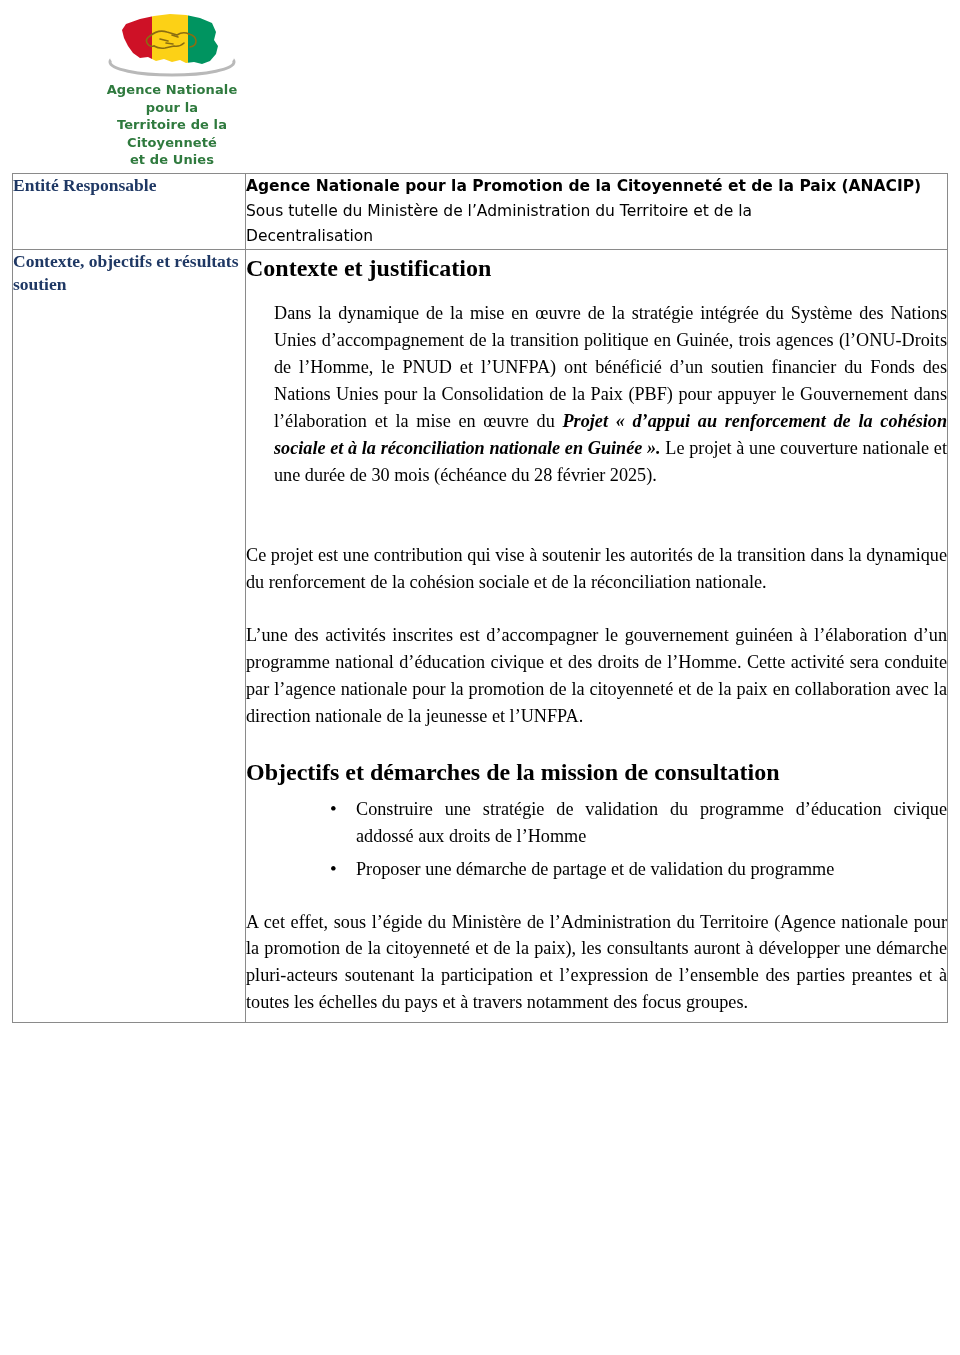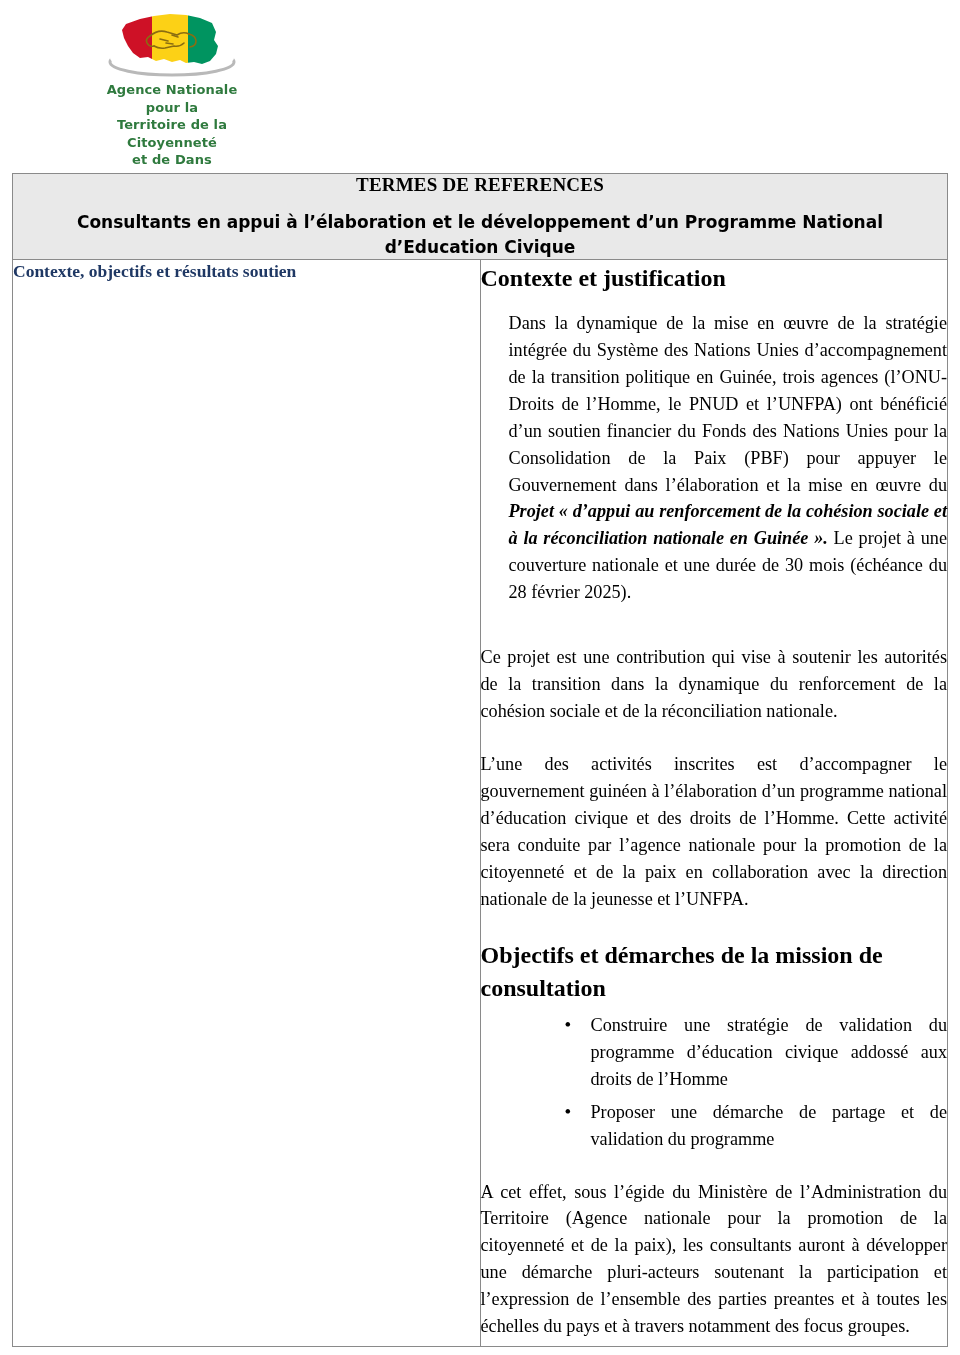--- a/index.html
+++ b/index.html
@@ -127,21 +127,21 @@
 
   p.body-par {
     font-family: "Liberation Serif", "DejaVu Serif", serif;
     font-size: 18.2px;
     line-height: 1.48;
     text-align: justify;
     text-justify: inter-word;
     margin: 0 0 26px 0;
   }
   p.body-par.last { margin-bottom: 6px; }
-  p.body-par.gap-big { margin-bottom: 38px; padding-left: 28px; }
+  p.body-par.gap-big { margin-bottom: 54px; padding-left: 28px; }
 
   .emph {
     font-weight: 700;
     font-style: italic;
   }
 
   ul.obj-list {
     margin: 6px 0 26px 0;
     padding-left: 84px;
     list-style: none;
@@ -197,35 +197,39 @@
           <path d="M101 28 q7 2 7 7 q0 5 -6 6"></path>
           <path d="M72 33 l8 2 M78 37 l7 1 M84 29 l6 2"></path>
         </g>
       </svg>
     </div>
 
 
     <div class="logo-sub">
       <div>Agence Nationale pour la</div>
       <div>Territoire de la Citoyenneté</div>
-      <div>et de  Dans</div>
+      <div>et de  Unies</div>
     </div>
   </div>
 </div>
 
 <table class="tor" style="position:absolute; left:12px; top:173px;">
   <tbody>
 
+
     <tr>
-      <td class="cell-head" colspan="2">
-        <div class="head-line1">TERMES DE REFERENCES</div>
-        <div class="head-line2">Consultants en  appui à   l’élaboration et le développement d’un Programme National d’Education Civique</div>
+      <td class="label-col">
+        <div class="label-txt">Entité Responsable</div>
+      </td>
+      <td class="value-col">
+        <div class="sans-bold">Agence Nationale pour la Promotion de la Citoyenneté et de la Paix (ANACIP)</div>
+        <div class="sans-reg">Sous tutelle du Ministère de l’Administration du Territoire et de la</div>
+        <div class="sans-reg">Decentralisation</div>
       </td>
     </tr>
-
 
 
     <tr>
       <td class="label-col">
         <div class="label-txt">Contexte, objectifs et résultats soutien</div>
       </td>
       <td class="value-col">
 
         <div class="serif-head">Contexte et justification</div>
 

